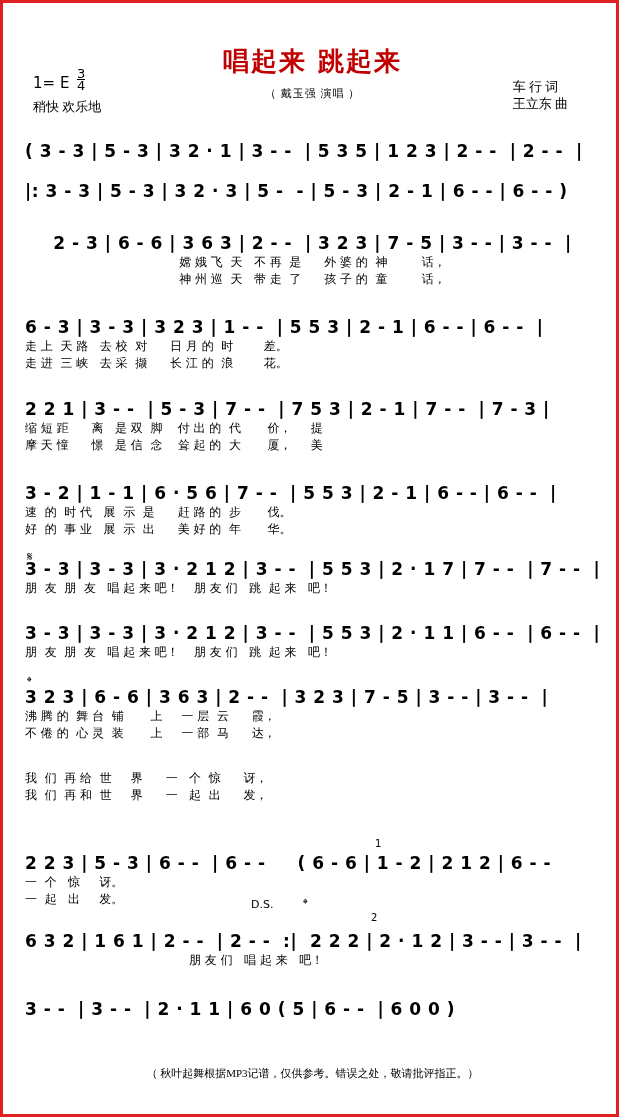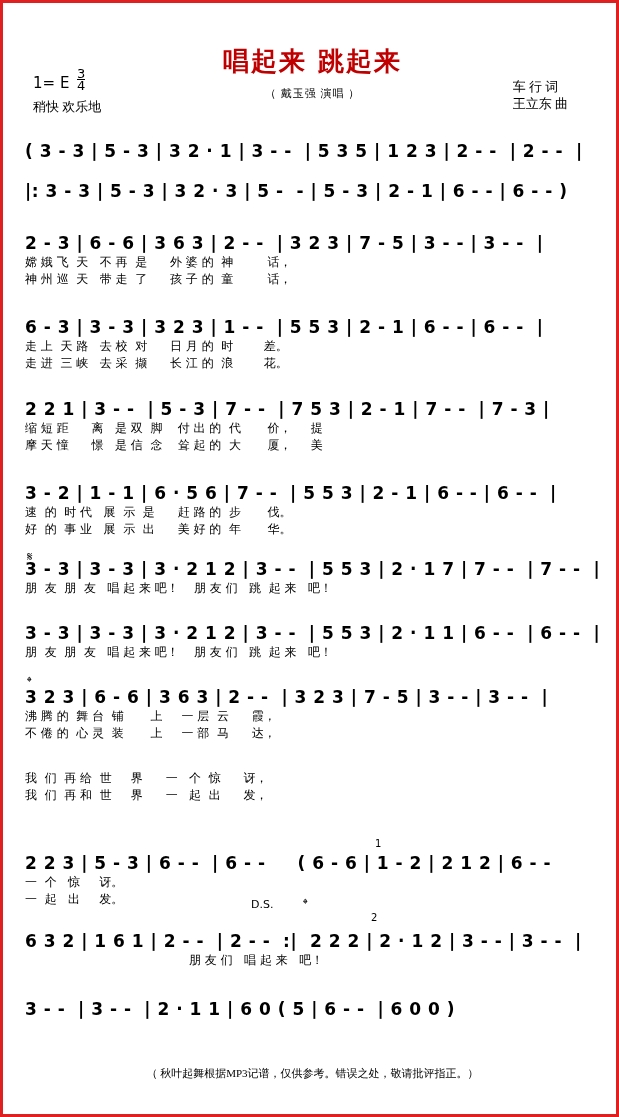--- a/index.html
+++ b/index.html
@@ -150,21 +150,21 @@
   </div>
 
   <div class="sys" style="top:140px;">
     <div class="notes">( 3 - 3 | 5 - 3 | 3 2 · 1 | 3 - -  | 5 3 5 | 1 2 3 | 2 - -  | 2 - -  |</div>
   </div>
 
   <div class="sys" style="top:180px;">
     <div class="notes">|: 3 - 3 | 5 - 3 | 3 2 · 3 | 5 -  - | 5 - 3 | 2 - 1 | 6 - - | 6 - - )</div>
   </div>
 
-  <div class="sys" style="top:232px;">
+  <div class="sys" style="top:232px;text-align:center;">
     <div class="notes">2 - 3 | 6 - 6 | 3 6 3 | 2 - -  | 3 2 3 | 7 - 5 | 3 - - | 3 - -  |</div>
     <div class="lyr">嫦 娥 飞  天   不 再  是      外 婆 的  神         话，</div>
     <div class="lyr lyr2">神 州 巡  天   带 走  了      孩 子 的  童         话，</div>
   </div>
 
   <div class="sys" style="top:316px;">
     <div class="notes">6 - 3 | 3 - 3 | 3 2 3 | 1 - -  | 5 5 3 | 2 - 1 | 6 - - | 6 - -  |</div>
     <div class="lyr">走 上  天 路   去 校  对      日 月 的  时        差。</div>
     <div class="lyr lyr2">走 进  三 峡   去 采  撷      长 江 的  浪        花。</div>
   </div>

